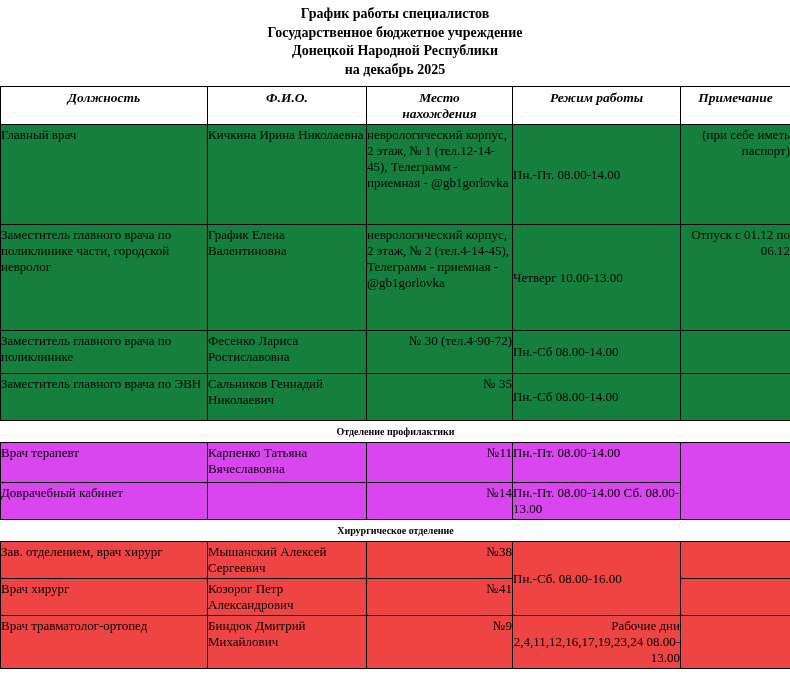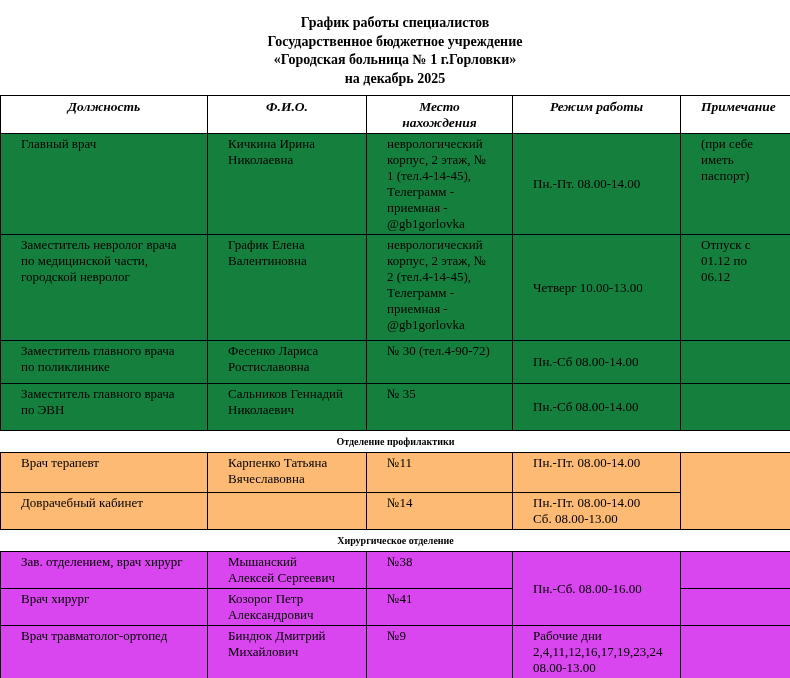--- a/index.html
+++ b/index.html
@@ -2,55 +2,55 @@
 <html><head>
 <meta charset="utf-8">
 <style>
   html,body { margin:0; padding:0; }
   body {
     width:790px; height:678px; background:#ffffff; color:#000;
     font-family:"Liberation Serif", serif; overflow:hidden;
   }
   .title-block {
     text-align:center; font-weight:bold; font-size:14px;
-    line-height:18.5px; padding-top:14px;
+    line-height:18.5px; padding-top:5px;
   }
   table.schedule {
     width:790px; border-collapse:collapse; table-layout:fixed;
     margin-top:7px; font-size:13px;
   }
   th, td {
-    border:1px solid #000; padding:2px 20px;
+    border:1px solid #000; padding:2px 0;
     vertical-align:top; line-height:16px; overflow:hidden;
   }
   th {
     font-weight:bold; font-style:italic; text-align:center;
     font-size:13.5px; padding-top:3px;
   }
   .narrow-head { display:inline-block; max-width:82px; }
   .y { background:#15803d; }
-  .g { background:#fdba74; }
-  .o { background:#d946ef; }
+  .g { background:#d946ef; }
+  .o { background:#ef4444; }
   tr.band td {
     border:none; background:#ffffff; font-weight:bold; font-style:normal;
     text-align:center; font-size:10px; padding:2px 0; line-height:17px;
   }
-  .ac { text-align:left; }
+  .ac { text-align:right; }
   .al { text-align:left; }
   .vm { vertical-align:middle; }
 </style>
 </head>
 <body>
 
 <div class="page">
 
   <div class="title-block">
     <div>График работы специалистов</div>
     <div>Государственное бюджетное учреждение</div>
-    <div>«Городская больница № 1 г.Горловки»</div>
+    <div>Донецкой Народной Республики</div>
     <div>на декабрь 2025</div>
   </div>
 
   <table class="schedule">
     <colgroup>
       <col style="width:207px">
         <col style="width:159px">
         <col style="width:146px">
       <col style="width:168px">
         <col style="width:110px">
@@ -61,26 +61,26 @@
       <th>Должность</th>
       <th>Ф.И.О.</th>
       <th><span class="narrow-head">Место нахождения</span></th>
       <th>Режим работы</th>
       <th>Примечание</th>
     </tr>
 
     <tr style="height:100px">
       <td class="y al">Главный врач</td>
       <td class="y al">Кичкина Ирина Николаевна</td>
-      <td class="y al">неврологический корпус, 2 этаж, № 1 (тел.4-14-45), Телеграмм - приемная - @gb1gorlovka</td>
+      <td class="y al">неврологический корпус, 2 этаж, № 1 (тел.12-14-45), Телеграмм - приемная - @gb1gorlovka</td>
       <td class="y al vm">Пн.-Пт. 08.00-14.00</td>
       <td class="y ac">(при себе иметь паспорт)</td>
     </tr>
     <tr style="height:106px">
-      <td class="y al">Заместитель невролог врача по медицинской части, городской невролог</td>
+      <td class="y al">Заместитель главного врача по поликлинике части, городской невролог</td>
       <td class="y al">График Елена Валентиновна</td>
       <td class="y al">неврологический корпус, 2 этаж, № 2 (тел.4-14-45), Телеграмм - приемная - @gb1gorlovka</td>
       <td class="y al vm">Четверг 10.00-13.00</td>
       <td class="y ac">Отпуск с 01.12 по 06.12</td>
     </tr>
     <tr style="height:43px">
       <td class="y al">Заместитель главного врача по поликлинике</td>
       <td class="y al">Фесенко Лариса Ростиславовна</td>
       <td class="y ac">№ 30 (тел.4-90-72)</td>
       <td class="y al vm">Пн.-Сб 08.00-14.00</td>

